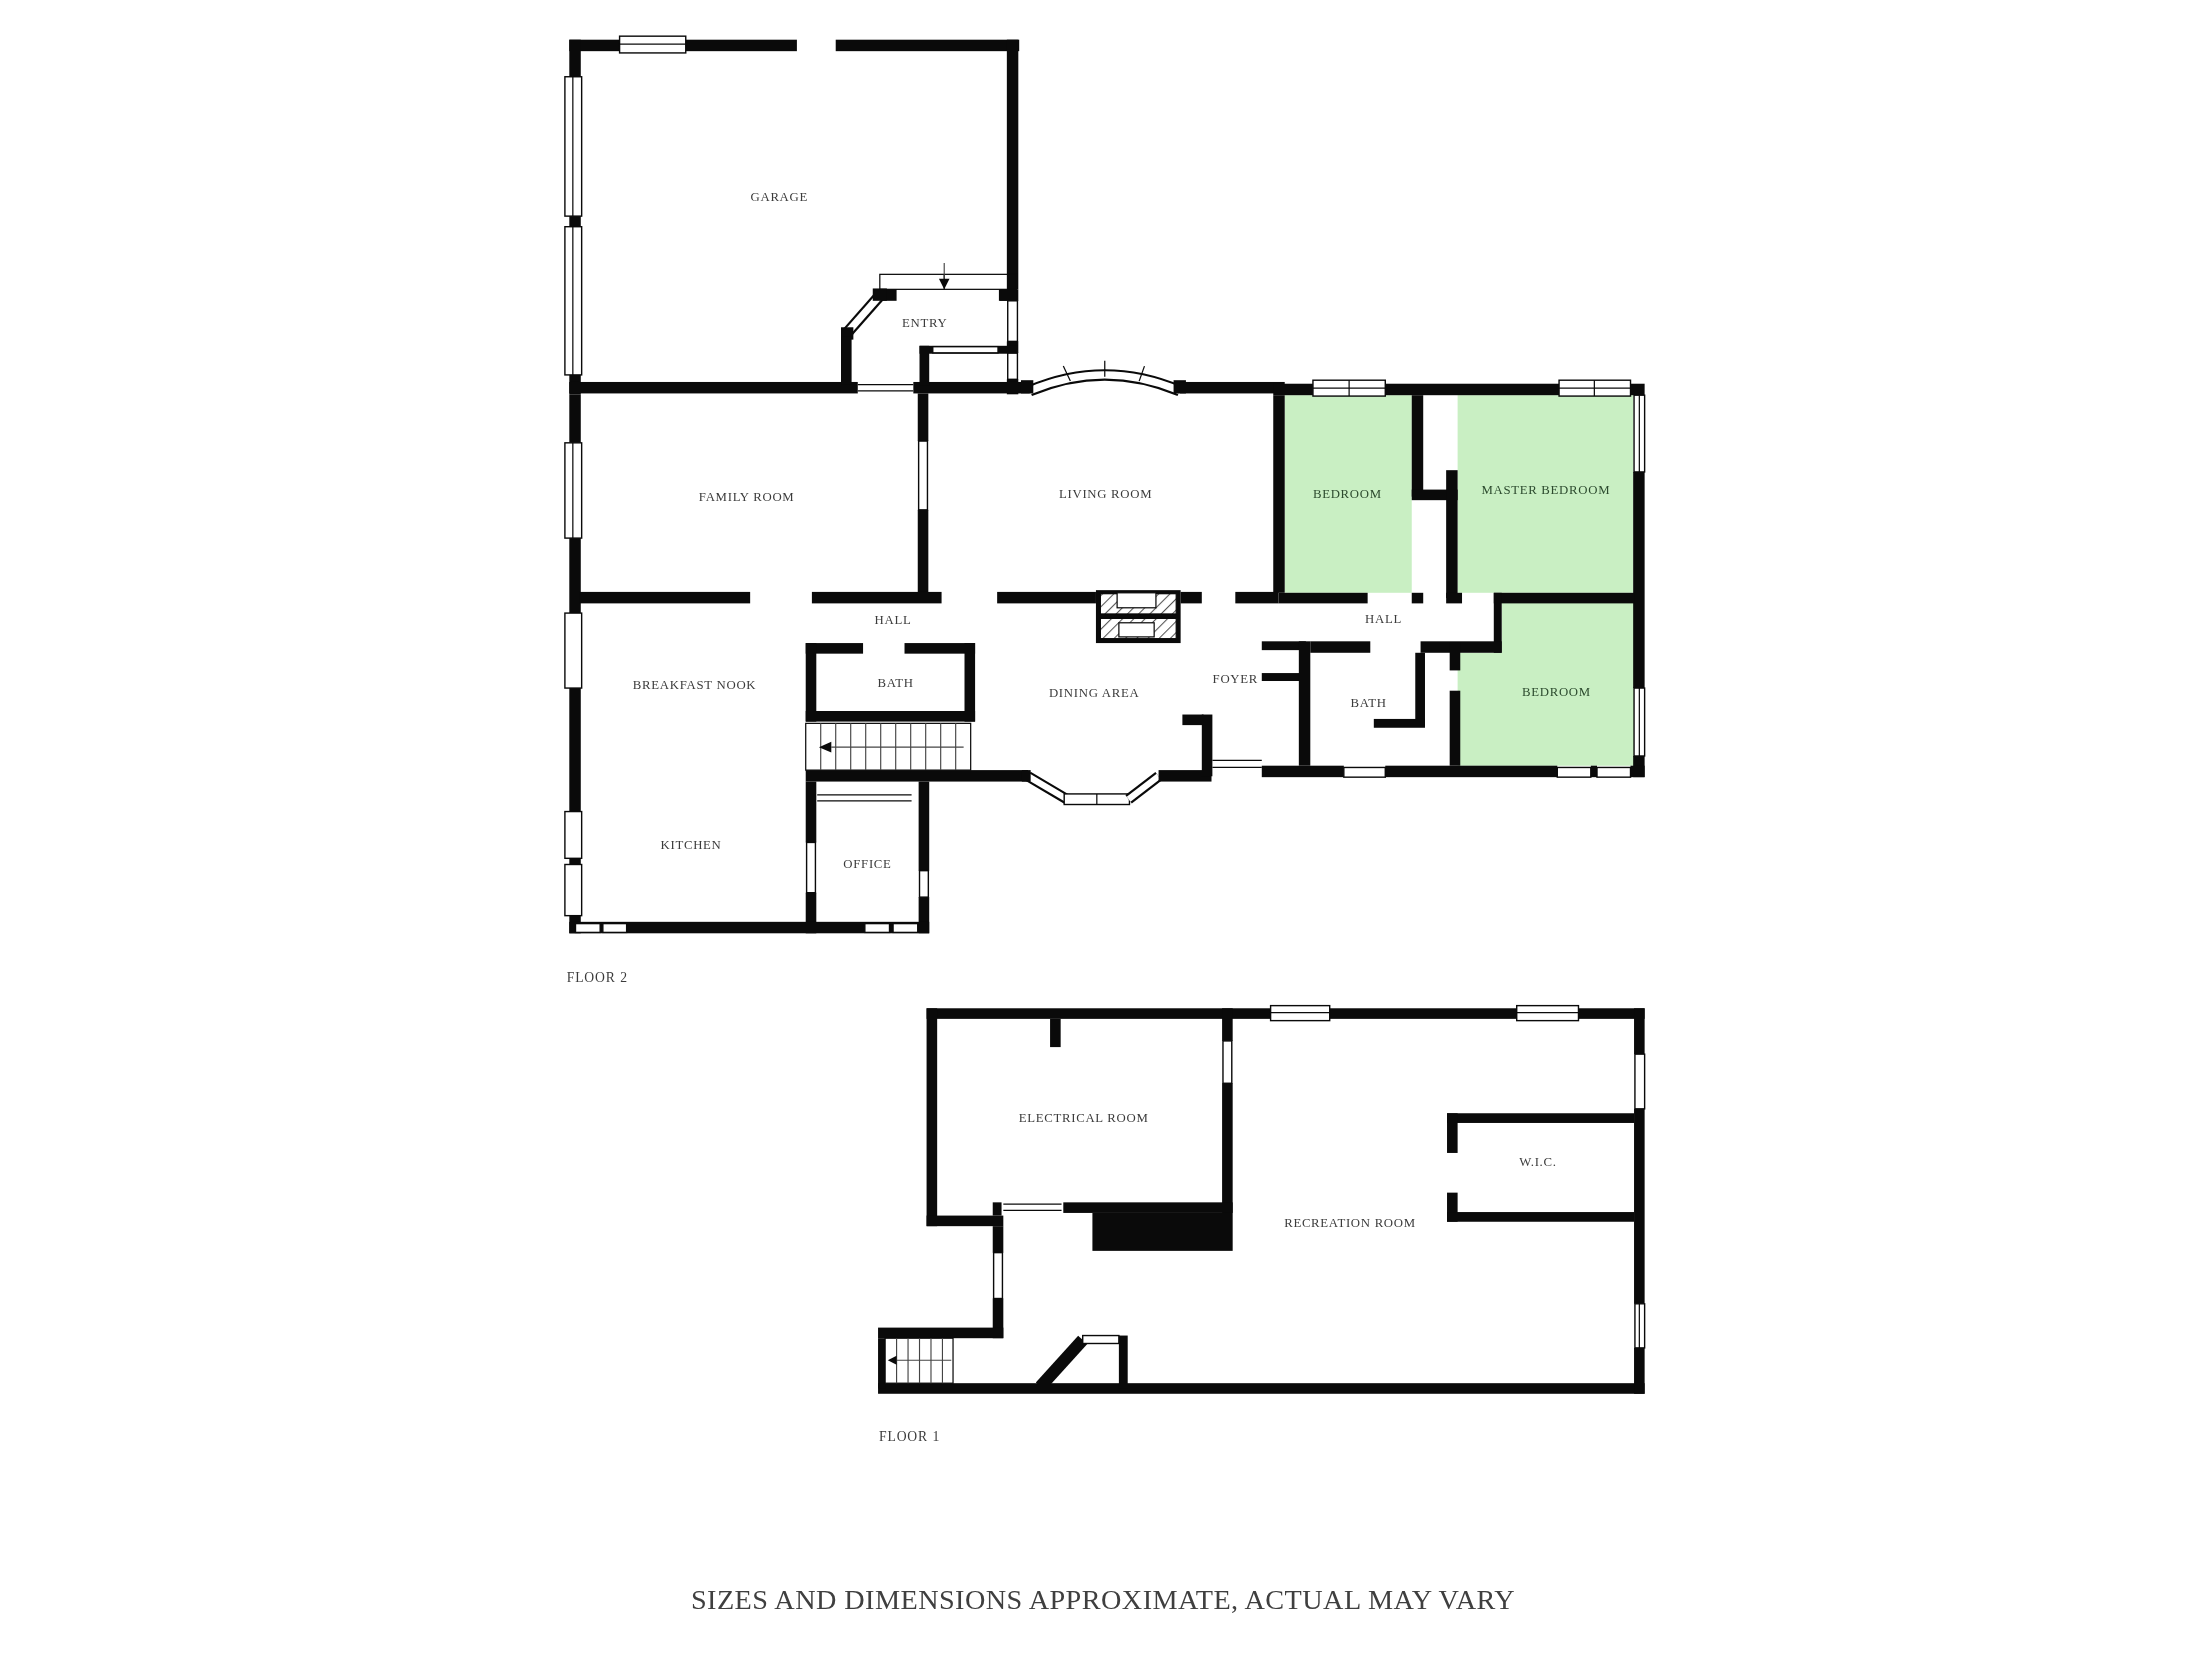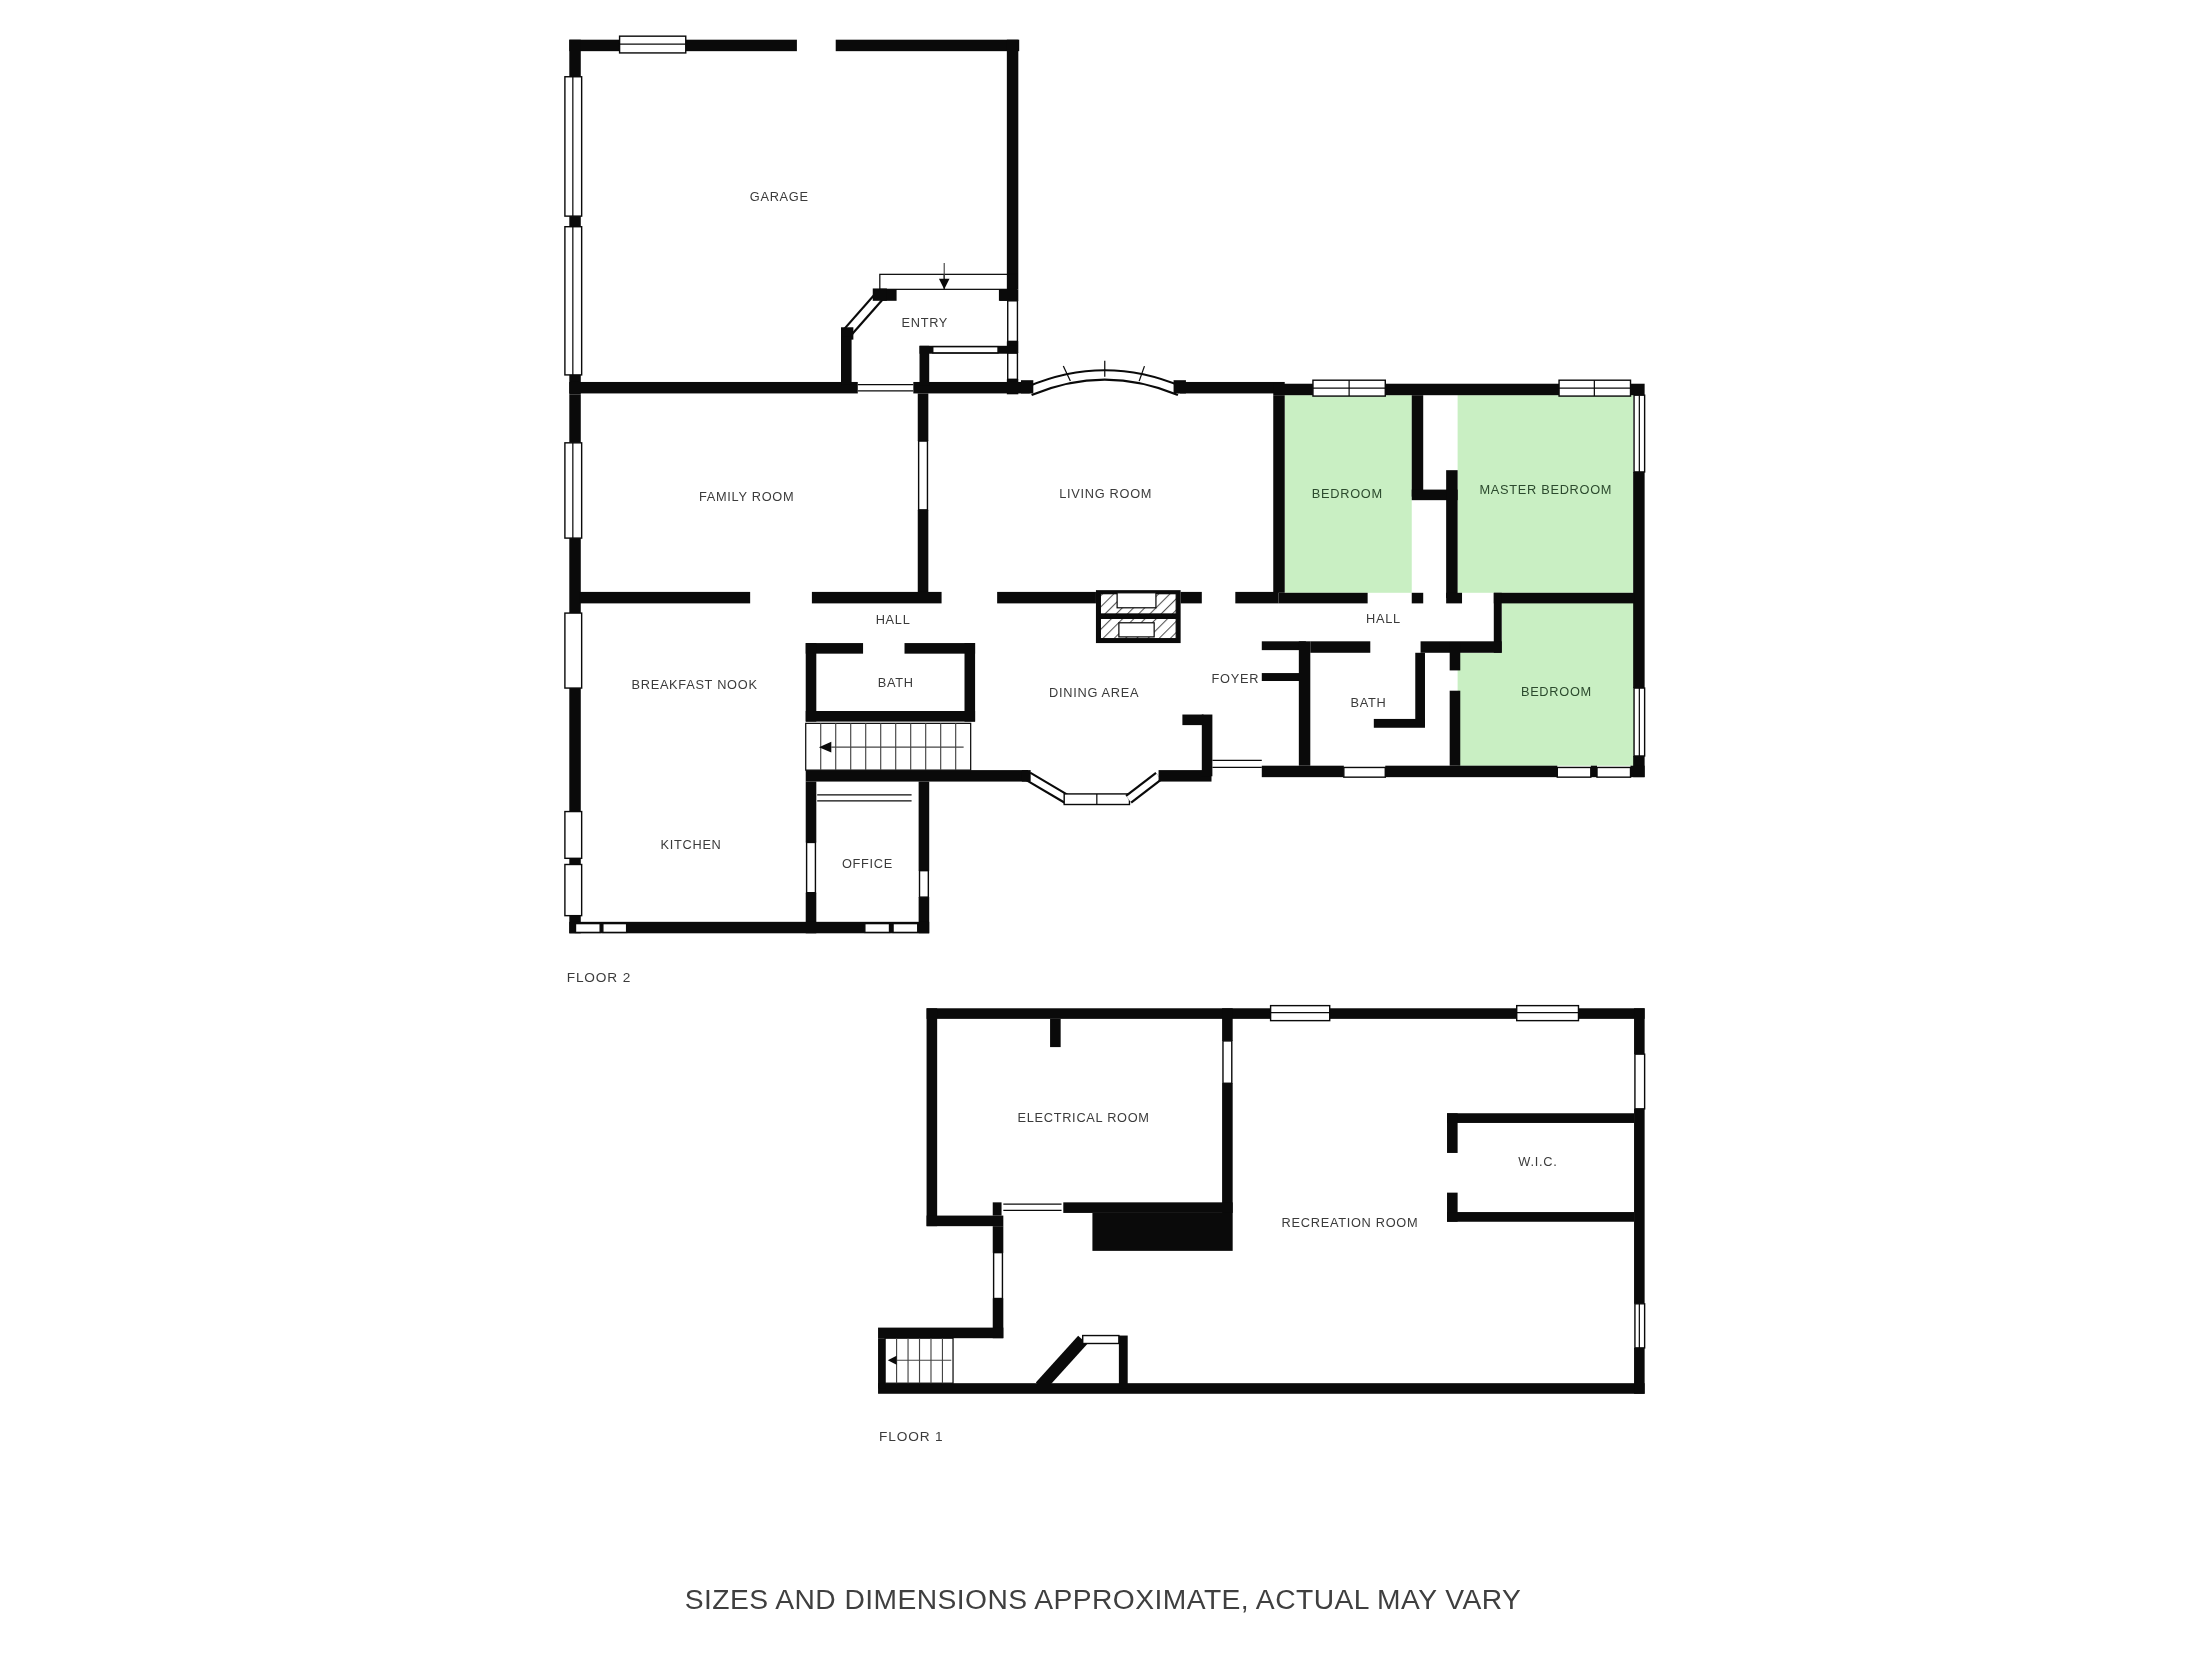--- a/index.html
+++ b/index.html
@@ -1,17 +1,17 @@
 <!DOCTYPE html>
 <html style="font-size:14px"><head>
 <meta charset="utf-8">
 <style>
   html,body{margin:0;padding:0;background:#ffffff;}
   .page{position:relative;width:2206px;height:1654px;background:#ffffff;overflow:hidden;
-        font-family:Liberation Sans, sans-serif;}
+        font-family:Liberation Serif, serif;}
   svg{position:absolute;left:0;top:0;}
   text.room{fill:#3b3b3b;font-size:14.5px;letter-spacing:0.8px;text-anchor:middle;}
   text.room-green{fill:#2c4a2e;font-size:14.5px;letter-spacing:0.8px;text-anchor:middle;}
   text.floorlbl{fill:#3b3b3b;font-size:15.5px;letter-spacing:1px;text-anchor:start;}
   text.disclaimer{fill:#3f3f3f;font-size:32px;letter-spacing:0.5px;text-anchor:middle;}
   .w{fill:#0a0a0a;}
   .win{fill:#ffffff;stroke:#0a0a0a;stroke-width:1.6;}
   .thin{stroke:#0a0a0a;stroke-width:1.4;fill:none;}
   .stair{stroke:#444;stroke-width:1.3;fill:none;}
 </style>

